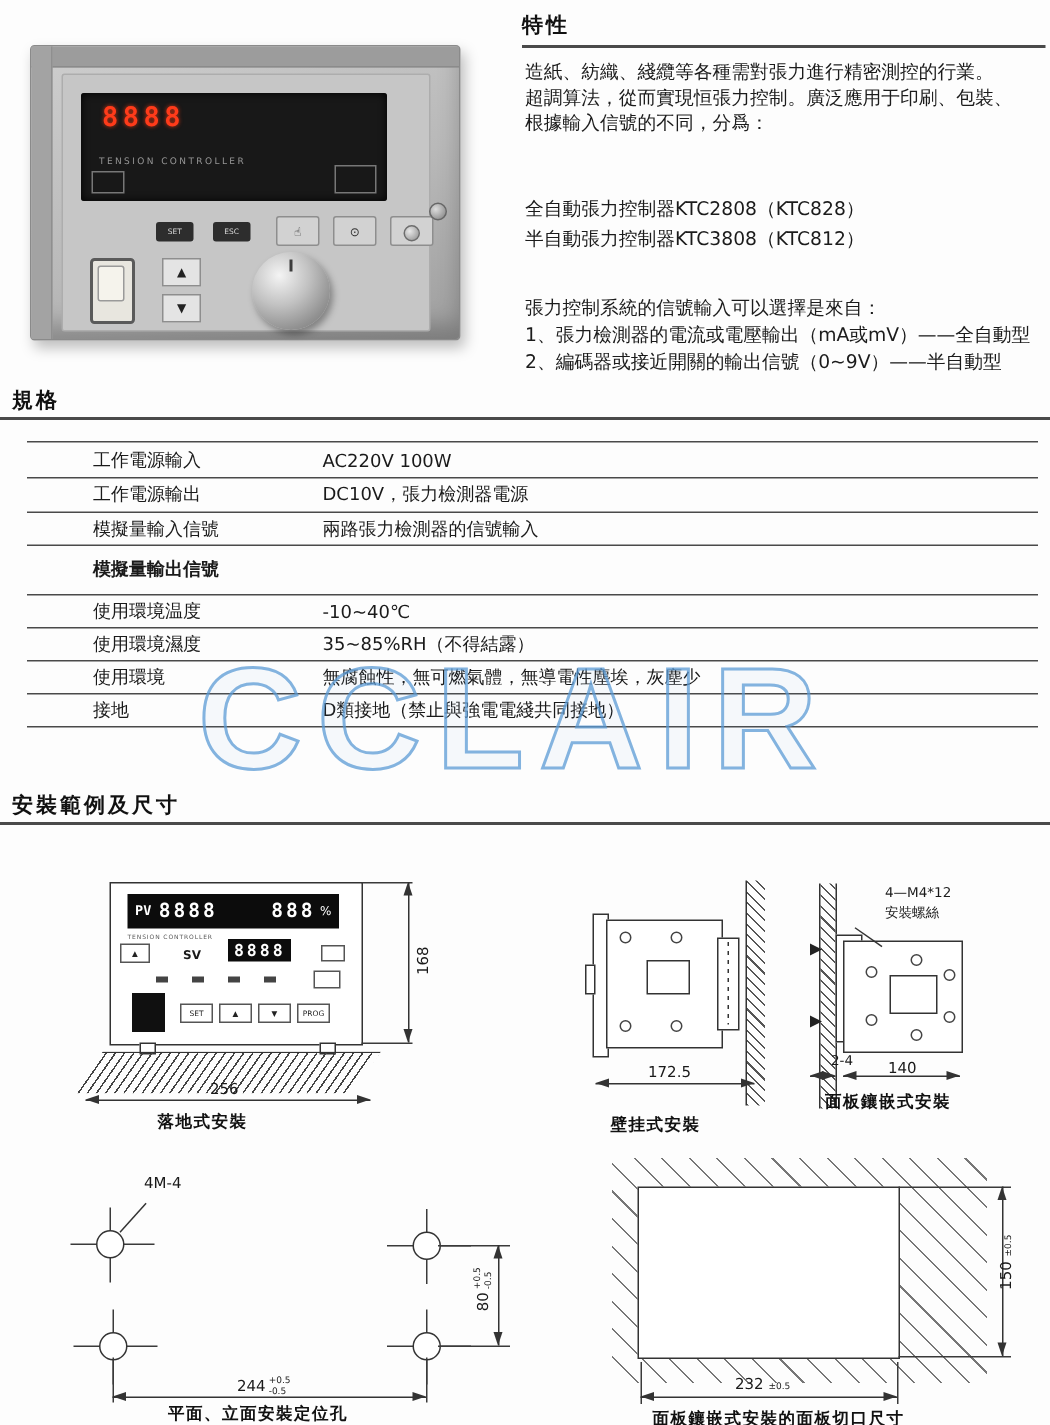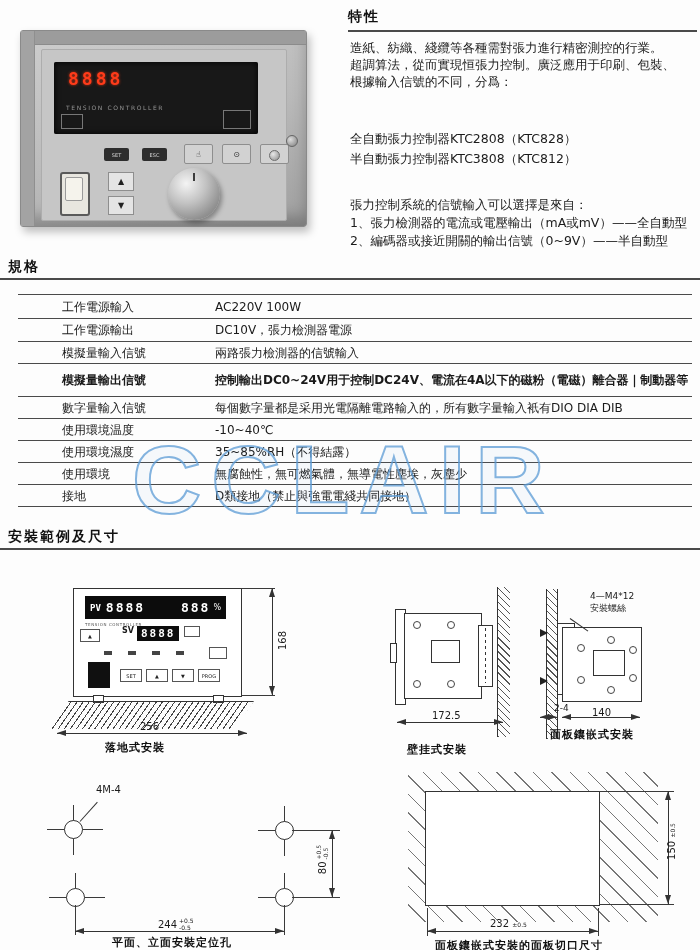--- a/index.html
+++ b/index.html
@@ -95,26 +95,21 @@
     <span class="spec-label">工作電源輸出</span>
     <span class="spec-value">DC10V，張力檢測器電源</span>
   </div>
   <div class="spec-row" style="height:21px;">
     <span class="spec-label">模擬量輸入信號</span>
     <span class="spec-value">兩路張力檢測器的信號輸入</span>
   </div>
   <div class="spec-row" style="height:32px;font-weight:bold;">
     <span class="spec-label">模擬量輸出信號</span>
     <div class="spec-value" style="line-height:15px;">
-      <div>控制輸出DC0~24V用于控制DC24V、電流在4A以下的磁粉（電磁）離合器｜制動器等</div>
-    </div>
-  </div>
-  <div class="spec-row" style="height:21px;">
-    <span class="spec-label">數字量輸入信號</span>
-    <span class="spec-value">每個數字量都是采用光電隔離電路輸入的，所有數字量輸入衹有DIO DIA DIB</span>
+    </div>
   </div>
   <div class="spec-row" style="height:21px;">
     <span class="spec-label">使用環境温度</span>
     <span class="spec-value">-10~40℃</span>
   </div>
   <div class="spec-row" style="height:21px;">
     <span class="spec-label">使用環境濕度</span>
     <span class="spec-value">35~85%RH（不得結露）</span>
   </div>
   <div class="spec-row" style="height:21px;">
@@ -135,21 +130,21 @@
 <div class="abs" style="left:45px;top:585px;width:250px;height:175px;">
   <div class="abs" style="left:28px;top:3px;width:167px;height:107px;background:#fff;border:1px solid #333;">
     <div class="abs" style="left:11px;top:7px;width:141px;height:23px;background:#0c0c0c;display:flex;align-items:center;padding:0 5px;box-sizing:border-box;color:#fff;">
       <span class="led7" style="font-size:9px;margin-right:5px;">PV</span>
       <span class="led7" style="font-size:13px;letter-spacing:2px;">8888</span>
       <span class="led7" style="font-size:13px;letter-spacing:2px;margin-left:auto;">888</span>
       <span style="font-size:8px;margin-left:3px;">%</span>
     </div>
     <div class="abs" style="left:11px;top:33px;font-size:4px;color:#555;letter-spacing:.6px;">TENSION CONTROLLER</div>
     <div class="abs btn-outline" style="left:6px;top:40px;width:18px;height:11px;font-size:5px;">▲</div>
-    <div class="abs" style="left:48px;top:37px;display:flex;align-items:flex-start;">
+    <div class="abs" style="left:48px;top:37px;display:flex;align-items:flex-end;gap:15px;">
       <span style="font-size:8px;font-weight:bold;margin-right:3px;">SV</span>
       <span class="led7" style="background:#0c0c0c;color:#fff;font-size:11px;letter-spacing:2px;padding:1px 4px;">8888</span>
       <span style="display:inline-block;width:14px;height:9px;border:1px solid #555;margin-left:5px;"></span>
     </div>
     <div class="abs" style="left:30px;top:62px;width:90px;height:4px;background:repeating-linear-gradient(90deg,#444 0 8px,transparent 8px 24px);"></div>
     <div class="abs btn-outline" style="left:135px;top:58px;width:16px;height:10px;"></div>
     <div class="abs" style="left:14px;top:73px;width:22px;height:26px;background:#101010;"></div>
     <div class="abs btn-outline" style="left:46px;top:80px;width:20px;height:11px;font-size:5px;">SET</div>
     <div class="abs btn-outline" style="left:72px;top:80px;width:20px;height:11px;font-size:5px;">▲</div>
     <div class="abs btn-outline" style="left:98px;top:80px;width:20px;height:11px;font-size:5px;">▼</div>

